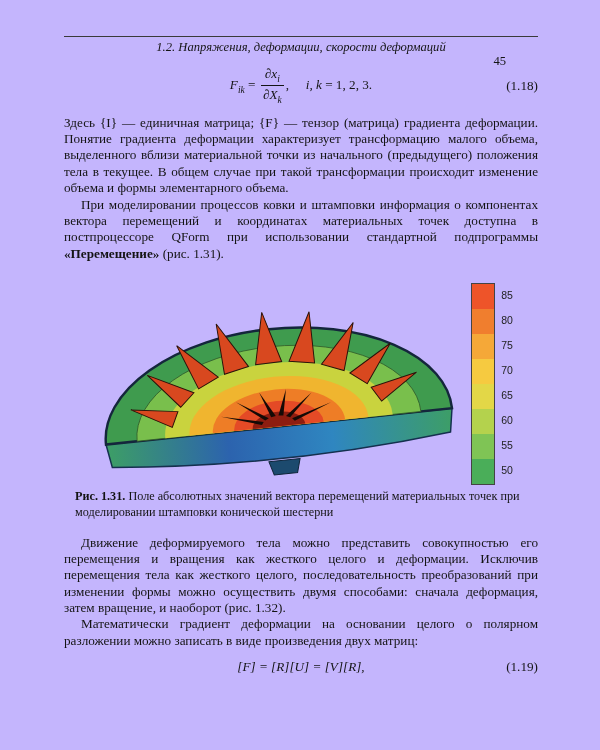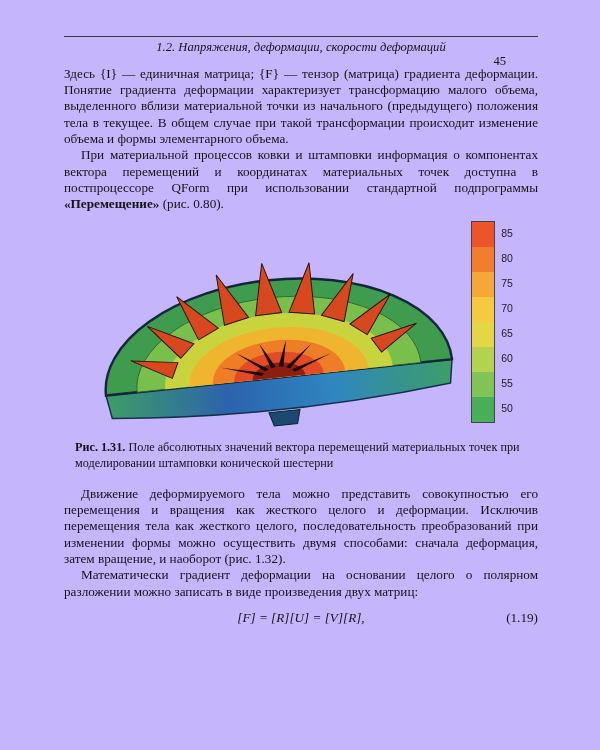--- a/index.html
+++ b/index.html
@@ -50,21 +50,21 @@
   .frac .num{display:block;border-bottom:1px solid #141414;padding:0 4px 1px;}
   .frac .den{display:block;padding-top:1px;}
   .eqsp{display:inline-block;width:10px;}
   
   .para{margin:0;text-align:justify;}
   .indent{text-indent:17px;}
   .b{font-weight:bold;}
   
   .figure{
     margin:8px 0 2px;
-    display:flex;justify-content:center;align-items:flex-start;gap:2px;
+    display:flex;justify-content:center;align-items:flex-end;gap:2px;
   }
   .colorbar{display:flex;align-items:stretch;}
   .cb-bar{
     width:22px;border:1px solid #444;
     display:flex;flex-direction:column;
   }
   .cb-seg{height:25px;}
   .cb-labels{display:flex;flex-direction:column;}
   .cb-label{
     height:25px;display:flex;align-items:center;
@@ -80,23 +80,32 @@
 </head>
 <body>
 
 <div class="page">
 
   <div class="runhead">
     <span>1.2. Напряжения, деформации, скорости деформаций</span>
     <span class="pagenum">45</span>
   </div>
 
+  <div class="eq-row">
+    <span class="it">F</span><sub class="it">ik</sub>
+    <span>=</span>
+    <span class="frac"><span class="num"><span class="it">∂x</span><sub class="it">i</sub></span><span class="den"><span class="it">∂X</span><sub class="it">k</sub></span></span><span>,</span>
+    <span class="eqsp"></span>
+    <span class="it">i, k</span>
+    <span>= 1, 2, 3.</span>
+    <span class="eq-label">(1.18)</span>
+  </div>
 
   <p class="para">Здесь {I} — единичная матрица; {F} — тензор (матрица) градиента деформации. Понятие градиента деформации характеризует трансформацию малого объема, выделенного вблизи материальной точки из начального (предыдущего) положения тела в текущее. В общем случае при такой трансформации происходит изменение объема и формы элементарного объема.</p>
-  <p class="para indent"><span>При материальной процессов ковки и штамповки информация о компонентах вектора перемещений и координатах материальных точек доступна в постпроцессоре QForm при использовании стандартной подпрограммы </span><span class="b">«Перемещение»</span><span> (рис. 0.80).</span></p>
+  <p class="para indent"><span>При моделировании процессов ковки и штамповки информация о компонентах вектора перемещений и координатах материальных точек доступна в постпроцессоре QForm при использовании стандартной подпрограммы </span><span class="b">«Перемещение»</span><span> (рис. 1.31).</span></p>
 
   <div class="figure">
     <svg width="380" height="215" viewBox="0 0 380 220" aria-hidden="true">
       <defs>
         <linearGradient id="slabGrad" x1="0" y1="0" x2="1" y2="0">
           <stop offset="0" stop-color="#3d9e66"></stop>
           <stop offset="0.35" stop-color="#2c63ae"></stop>
           <stop offset="0.65" stop-color="#2f86c0"></stop>
           <stop offset="1" stop-color="#3d9e66"></stop>
         </linearGradient>

